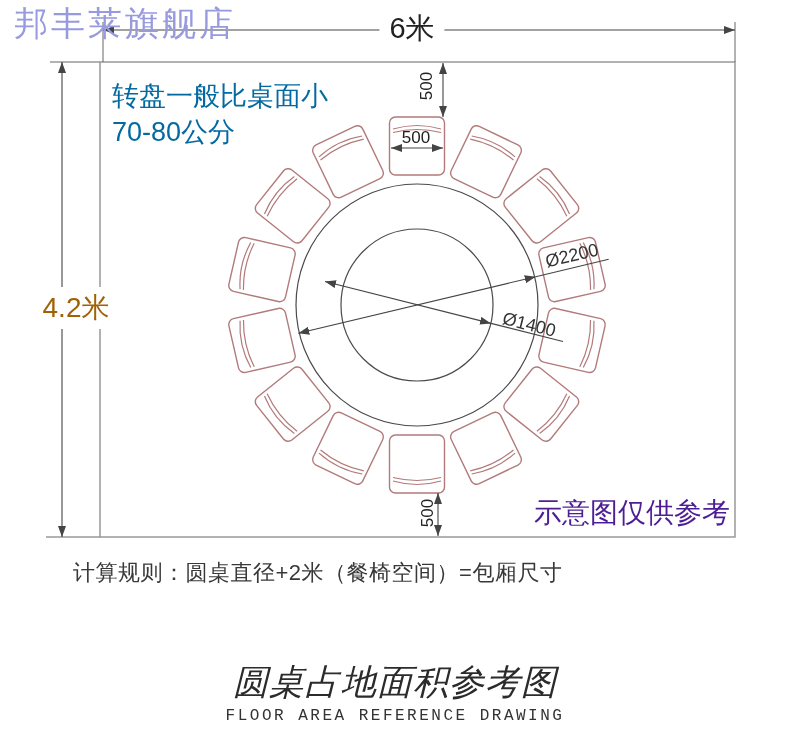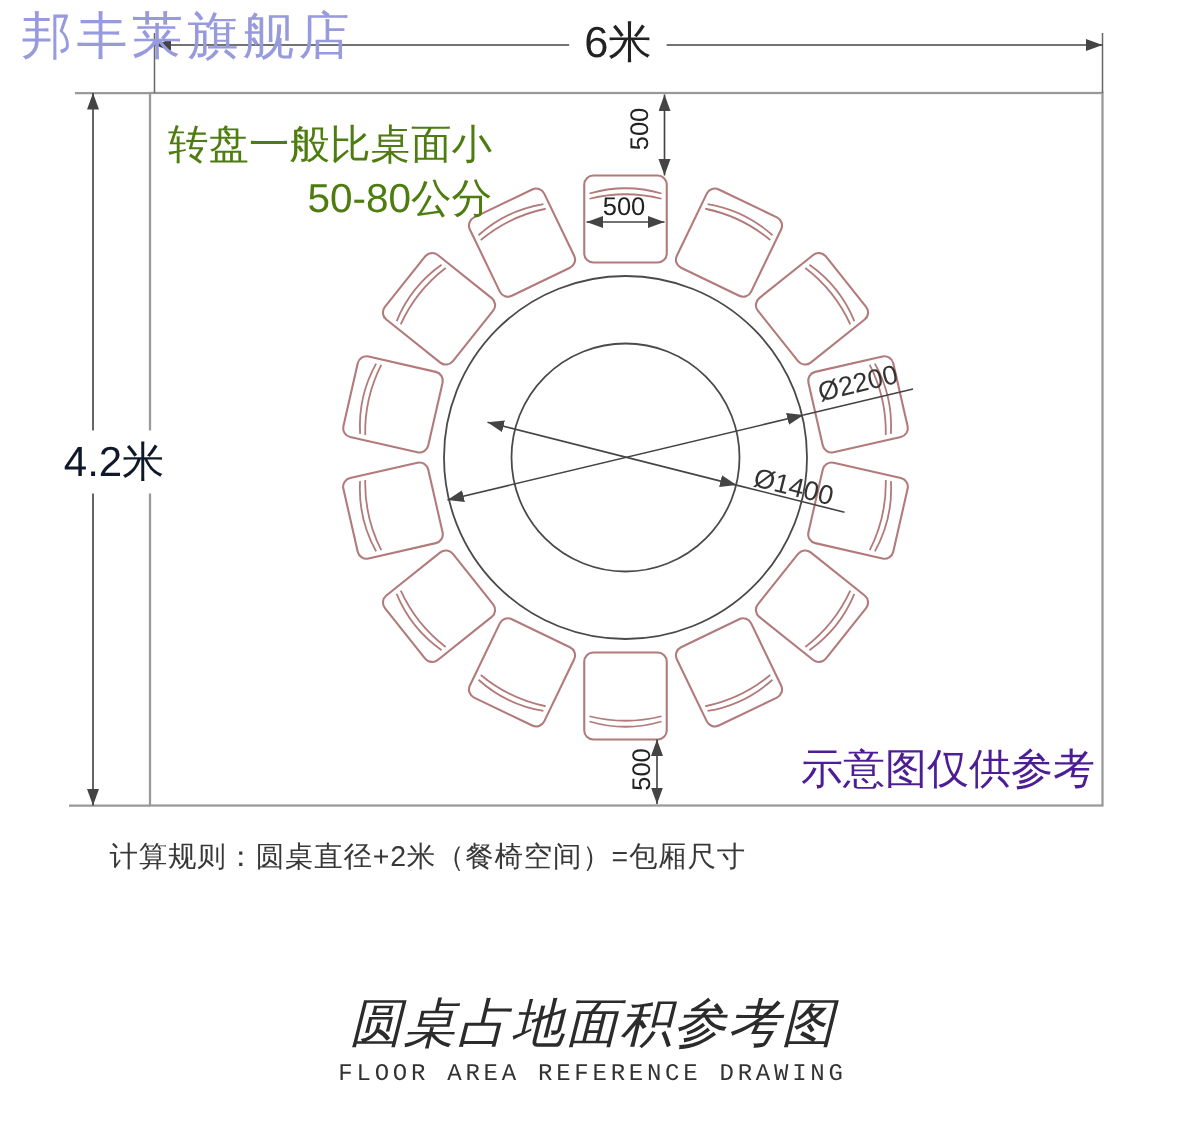--- a/index.html
+++ b/index.html
@@ -4,32 +4,32 @@
 <style>
   html,body{margin:0;padding:0;background:#fff;}
   #canvas{position:relative;width:790px;height:751px;background:#fff;overflow:hidden;
           font-family:"Liberation Sans",sans-serif;}
   #plan{position:absolute;left:0;top:0;}
   .lbl{position:absolute;white-space:nowrap;color:#2e2e2e;}
   .ctr{transform:translate(-50%,-50%);text-align:right;}
   .watermark{left:14px;top:1px;font-size:34px;letter-spacing:3px;color:#989ade;
              font-family:"Liberation Serif",serif;}
   .dim-6m{left:412px;top:29px;font-size:29px;background:#fff;padding:0 10px;color:#222;}
-  .dim-42m{left:76px;top:308px;font-size:28px;background:#fff;padding:2px 3px;color:#0f172a;}
-  .note{left:112px;top:78px;font-size:27px;line-height:36px;color:#4d7c0f;text-align:right;}
+  .dim-42m{left:76px;top:308px;font-size:28px;background:#fff;padding:2px 3px;color:#a16207;}
+  .note{left:112px;top:78px;font-size:27px;line-height:36px;color:#0369a1;}
   .small-dim{font-size:17px;color:#222;}
   .rot90{transform:translate(-50%,-50%) rotate(-90deg);}
   .gap-top{left:427px;top:86px;}
   .chair-w{left:416px;top:138px;}
   .gap-bottom{left:428px;top:513px;}
   .dia{font-size:18px;color:#333;}
   .d2200{left:572px;top:256px;transform:translate(-50%,-50%) rotate(-13.4deg);}
   .d1400{left:529px;top:325px;transform:translate(-50%,-50%) rotate(14deg);}
   .disclaimer{right:60px;top:494px;font-size:28px;color:#4c1d95;}
-  .calc{left:73px;top:558px;font-size:19px;color:#383838;font-weight:500;letter-spacing:0.5px;}
+  .calc{left:73px;top:558px;font-size:22px;color:#383838;font-weight:500;letter-spacing:0.5px;}
   .title{left:0;right:0;top:659px;text-align:center;font-size:35px;color:#2b2b2b;
          font-family:"Liberation Serif",serif;letter-spacing:1px;font-style:italic;}
   .subtitle{left:0;right:0;top:707px;text-align:center;font-size:16px;color:#333;
             font-family:Liberation Mono, monospace;letter-spacing:2.5px;}
 </style>
 </head>
 <body>
 
 <div id="canvas">
 
@@ -140,21 +140,21 @@
   </svg>
 
   <div class="lbl watermark">邦丰莱旗舰店</div>
 
   <div class="lbl ctr dim-6m">6米</div>
 
   <div class="lbl ctr dim-42m">4.2米</div>
 
   <div class="lbl note">
     <div>转盘一般比桌面小</div>
-    <div>50-80公分</div>
+    <div>70-80公分</div>
   </div>
 
   <div class="lbl small-dim rot90 gap-top">500</div>
 
   <div class="lbl small-dim ctr chair-w">500</div>
 
   <div class="lbl small-dim rot90 gap-bottom">500</div>
 
   <div class="lbl dia d2200">Ø2200</div>
 

